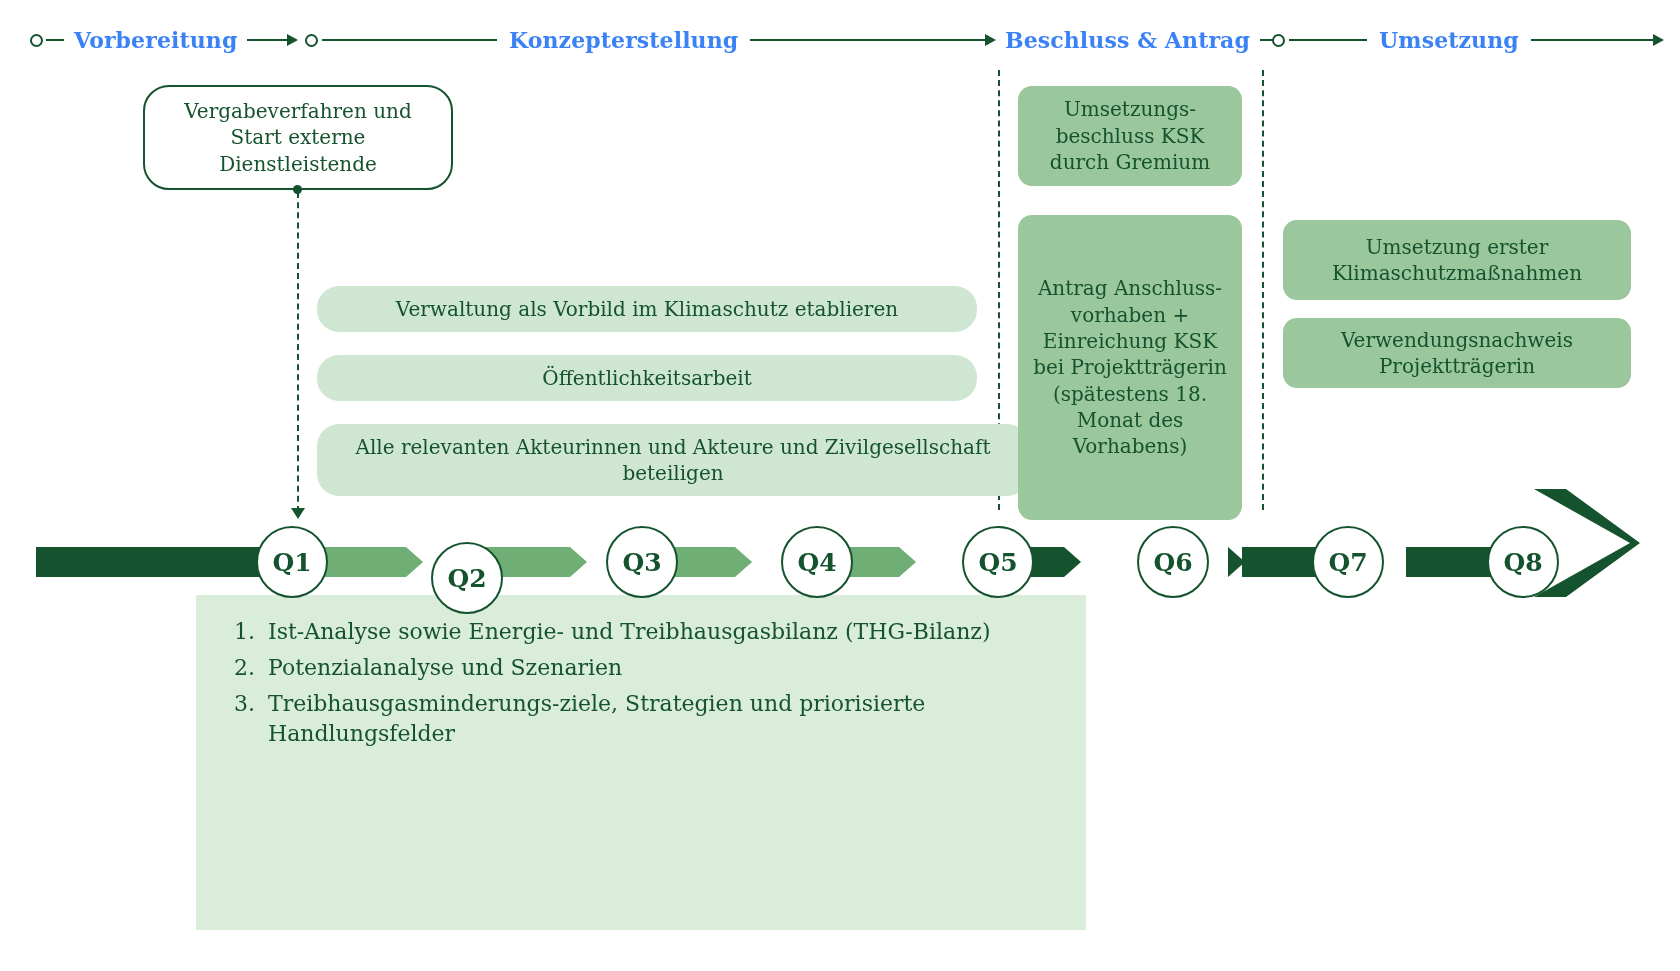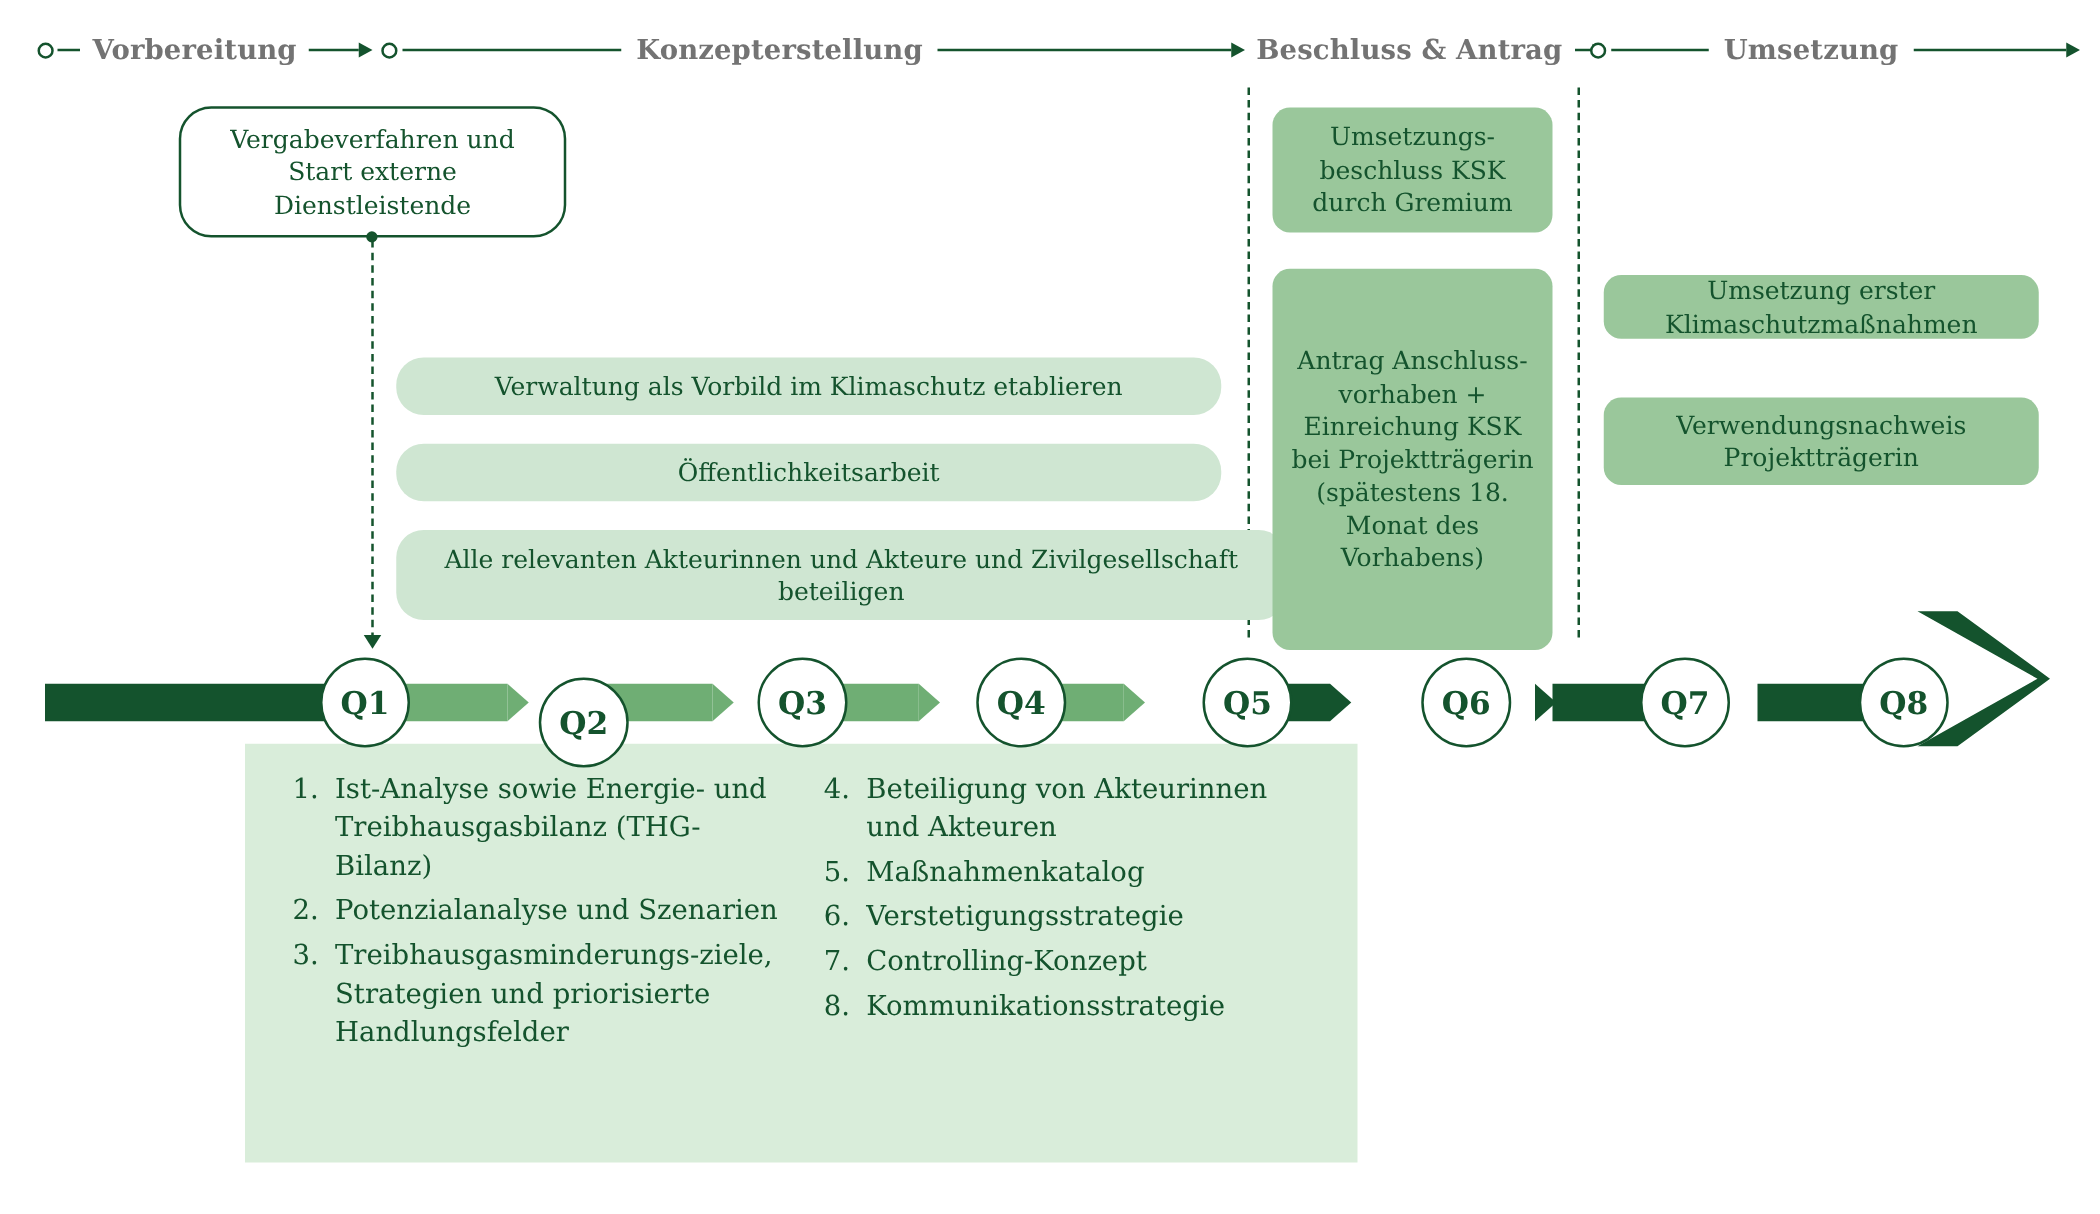--- a/index.html
+++ b/index.html
@@ -33,21 +33,21 @@
     position: absolute;
     top: 0;
     height: 44px;
     display: flex;
     align-items: center;
     white-space: nowrap;
   }
   .phase-label {
     font-size: 22px;
     font-weight: bold;
-    color: #737373;
+    color: #3b82f6;
     letter-spacing: .1px;
   }
   .rule {
     height: 2px;
     background: #14532d;
     flex: 0 0 auto;
   }
   .rule.thin { height: 1.6px; }
   .dot-start {
     width: 9px; height: 9px;
@@ -243,38 +243,29 @@
   <div class="connector" style="left:297px; top:192px; height:320px;"></div>
   <div class="connector-arrow" style="left:291px; top:508px;"></div>
 
   <div class="box fill-light" style="left:317px; top:286px; width:660px; height:46px;">Verwaltung als Vorbild im Klimaschutz etablieren</div>
   <div class="box fill-light" style="left:317px; top:355px; width:660px; height:46px;">Öffentlichkeitsarbeit</div>
   <div class="box fill-light" style="left:317px; top:424px; width:712px; height:72px; padding:4px 28px;">Alle relevanten Akteurinnen und Akteure und Zivilgesellschaft beteiligen</div>
 
   <div class="box fill-mid" style="left:1018px; top:86px; width:224px; height:100px; padding:4px 14px;">Umsetzungs-beschluss KSK durch Gremium</div>
   <div class="box fill-mid" style="left:1018px; top:215px; width:224px; height:305px; padding:4px 14px;">Antrag Anschluss-vorhaben + Einreichung KSK bei Projektträgerin (spätestens 18. Monat des Vorhabens)</div>
 
-  <div class="box fill-mid" style="left:1283px; top:220px; width:348px; height:51px; padding:4px 18px;">Umsetzung erster Klimaschutzmaßnahmen</div>
+  <div class="box fill-mid" style="left:1283px; top:220px; width:348px; height:80px; padding:4px 18px;">Umsetzung erster Klimaschutzmaßnahmen</div>
   <div class="box fill-mid" style="left:1283px; top:318px; width:348px; height:70px; padding:4px 18px;">Verwendungsnachweis Projektträgerin</div>
 
   <div class="list-panel">
     <div class="col first">
       <ol start="1">
         <li>Ist-Analyse sowie Energie- und Treibhausgasbilanz (THG-Bilanz)</li>
         <li>Potenzialanalyse und Szenarien</li>
         <li>Treibhausgasminderungs-ziele, Strategien und priorisierte Handlungsfelder</li>
-      </ol>
-    </div>
-    <div class="col second">
-      <ol start="4">
-        <li>Beteiligung von Akteurinnen und Akteuren</li>
-        <li>Maßnahmenkatalog</li>
-        <li>Verstetigungsstrategie</li>
-        <li>Controlling-Konzept</li>
-        <li>Kommunikationsstrategie</li>
       </ol>
     </div>
   </div>
 
   <div class="timeline">
 
     <div class="tl-seg dark" style="left:36px; width:225px;"></div>
 
     <div class="tl-seg mid" style="left:320px; width:86px;"></div>
     <div class="chev mid" style="left:406px;"></div>

